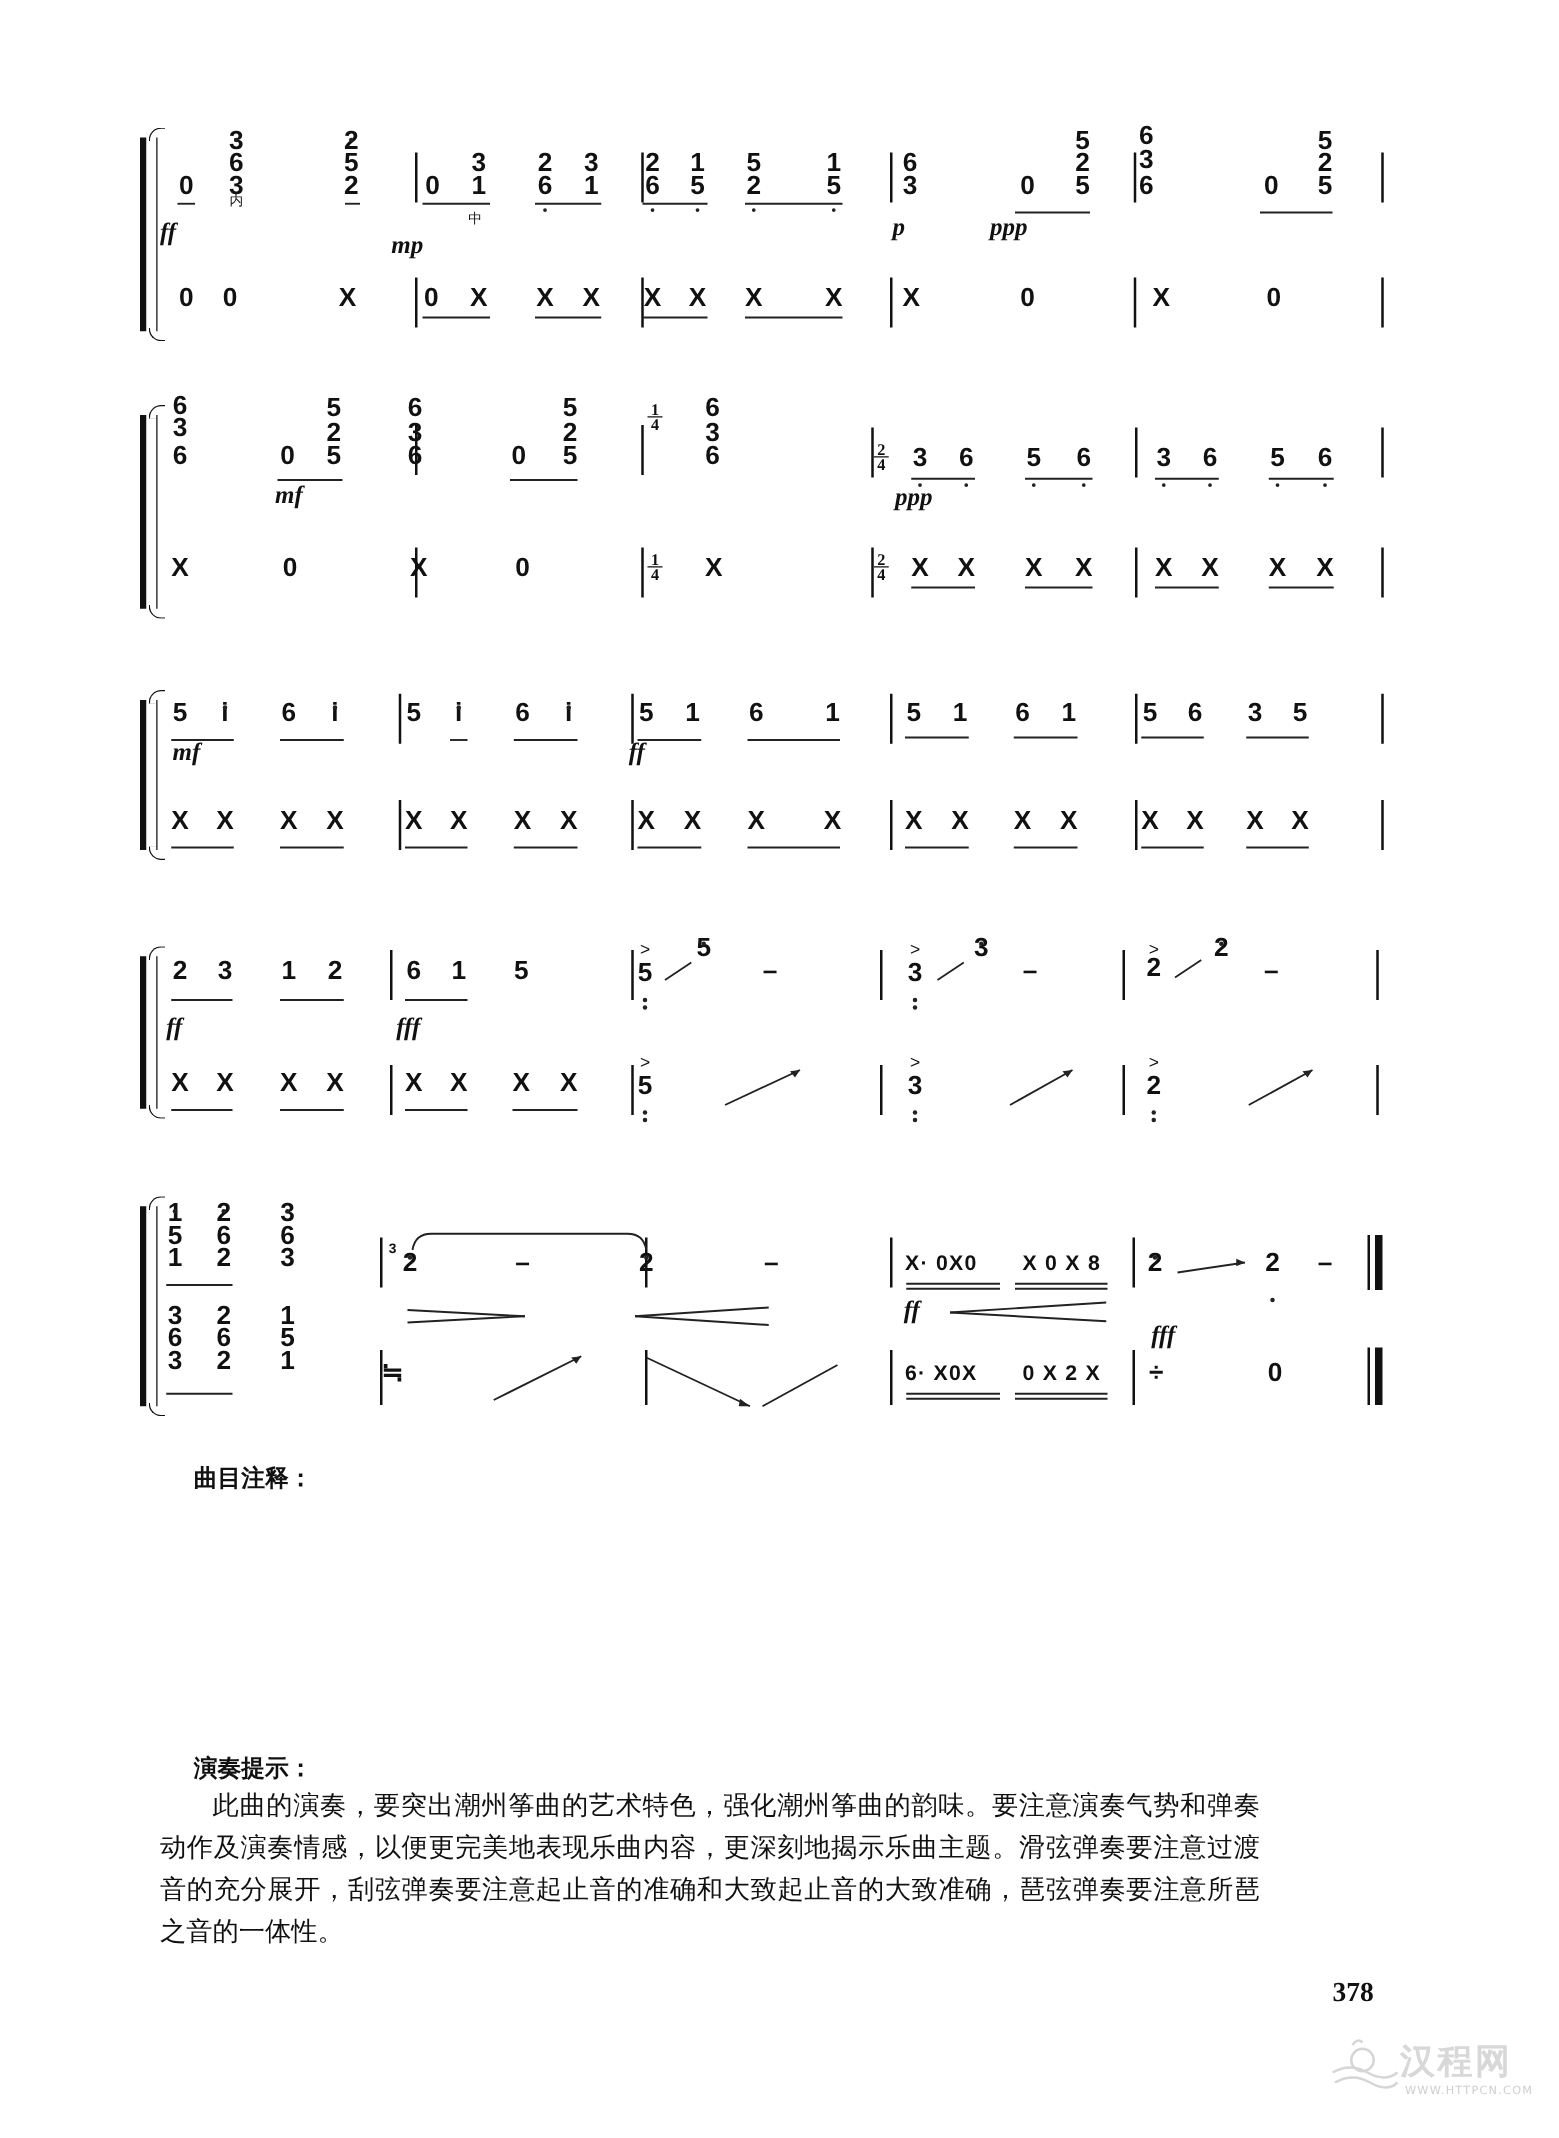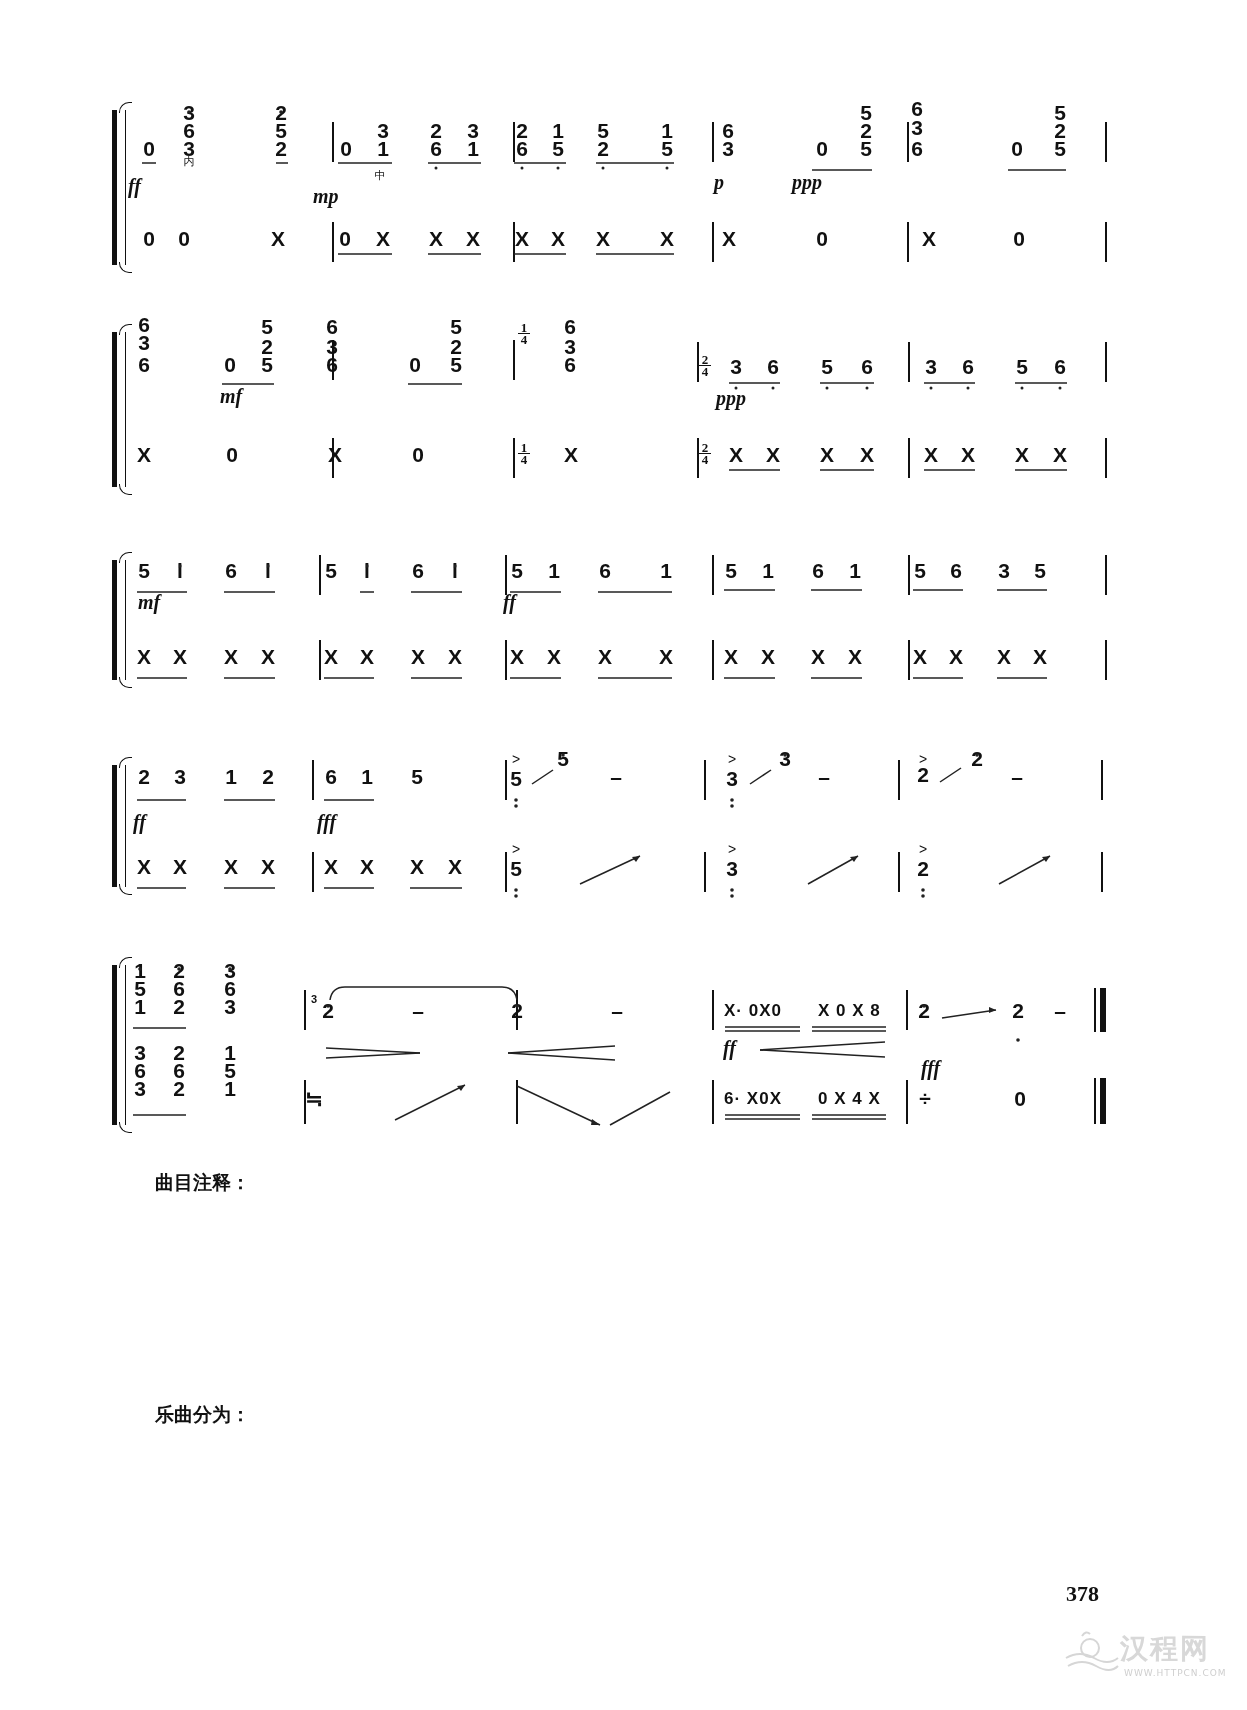--- a/index.html
+++ b/index.html
@@ -305,21 +305,21 @@
       <div class="n" style="left: 179px; top: 1060px;">6</div>
       <div class="n" style="left: 179px; top: 1078px;">2</div>
       <div class="n" style="left: 230px; top: 1042px;">1</div>
       <div class="n" style="left: 230px; top: 1060px;">5</div>
       <div class="n" style="left: 230px; top: 1078px;">1</div>
       <div class="dyn" style="left: 723px; top: 1038px;">ff</div>
       <div class="dyn" style="left: 921px; top: 1058px;">fff</div>
       <div class="n small" style="left: 724px; top: 1002px; transform: none; letter-spacing: 1px;">X· 0X0</div>
       <div class="n small" style="left: 818px; top: 1002px; transform: none; letter-spacing: 1px;">X 0 X 8</div>
       <div class="n small" style="left: 724px; top: 1090px; transform: none; letter-spacing: 1px;">6· X0X</div>
-      <div class="n small" style="left: 818px; top: 1090px; transform: none; letter-spacing: 1px;">0 X 4 X</div>
+      <div class="n small" style="left: 818px; top: 1090px; transform: none; letter-spacing: 1px;">0 X 2 X</div>
       <div class="n" style="left: 314px; top: 1088px;">≒</div>
       <div class="n" style="left: 925px; top: 1088px;">÷</div>
       <div class="n" style="left: 1020px; top: 1088px;">0</div>
       <div class="n tiny" style="left: 314px; top: 994px; font-weight: bold;">3</div>
     </div>
 
   <svg class="line" width="1247" height="1200">
     <g stroke="#222" stroke-width="1.5" fill="none">
 
       <line x1="142" y1="163" x2="156" y2="163"></line>
@@ -452,21 +452,22 @@
       <circle cx="516" cy="890" r="1.8"></circle>
         <circle cx="516" cy="896" r="1.8"></circle>
       <circle cx="732" cy="890" r="1.8"></circle>
         <circle cx="732" cy="896" r="1.8"></circle>
       <circle cx="923" cy="890" r="1.8"></circle>
         <circle cx="923" cy="896" r="1.8"></circle>
     </g>
   </svg>
 
   <div class="hd" style="top:1170px;">曲目注释：</div>
-  <div class="hd" style="top:1402px;">乐曲分为：</div>
+  <div class="hd" style="top:1402px;">演奏提示：</div>
+  <div class="para" style="top:1428px;">此曲的演奏，要突出潮州筝曲的艺术特色，强化潮州筝曲的韵味。要注意演奏气势和弹奏动作及演奏情感，以便更完美地表现乐曲内容，更深刻地揭示乐曲主题。滑弦弹奏要注意过渡音的充分展开，刮弦弹奏要注意起止音的准确和大致起止音的大致准确，琶弦弹奏要注意所琶之音的一体性。</div>
 
   <div class="pnum">378</div>
 
   <svg class="wm-logo" viewBox="0 0 60 48">
     <g fill="none" stroke="#d6d6d6" stroke-width="2">
       <path d="M6 30 Q20 22 34 30 T58 30"></path>
       <path d="M8 38 Q22 30 36 38 T58 38"></path>
       <circle cx="30" cy="20" r="9"></circle>
       <path d="M22 8 Q26 2 30 6"></path>
     </g>

